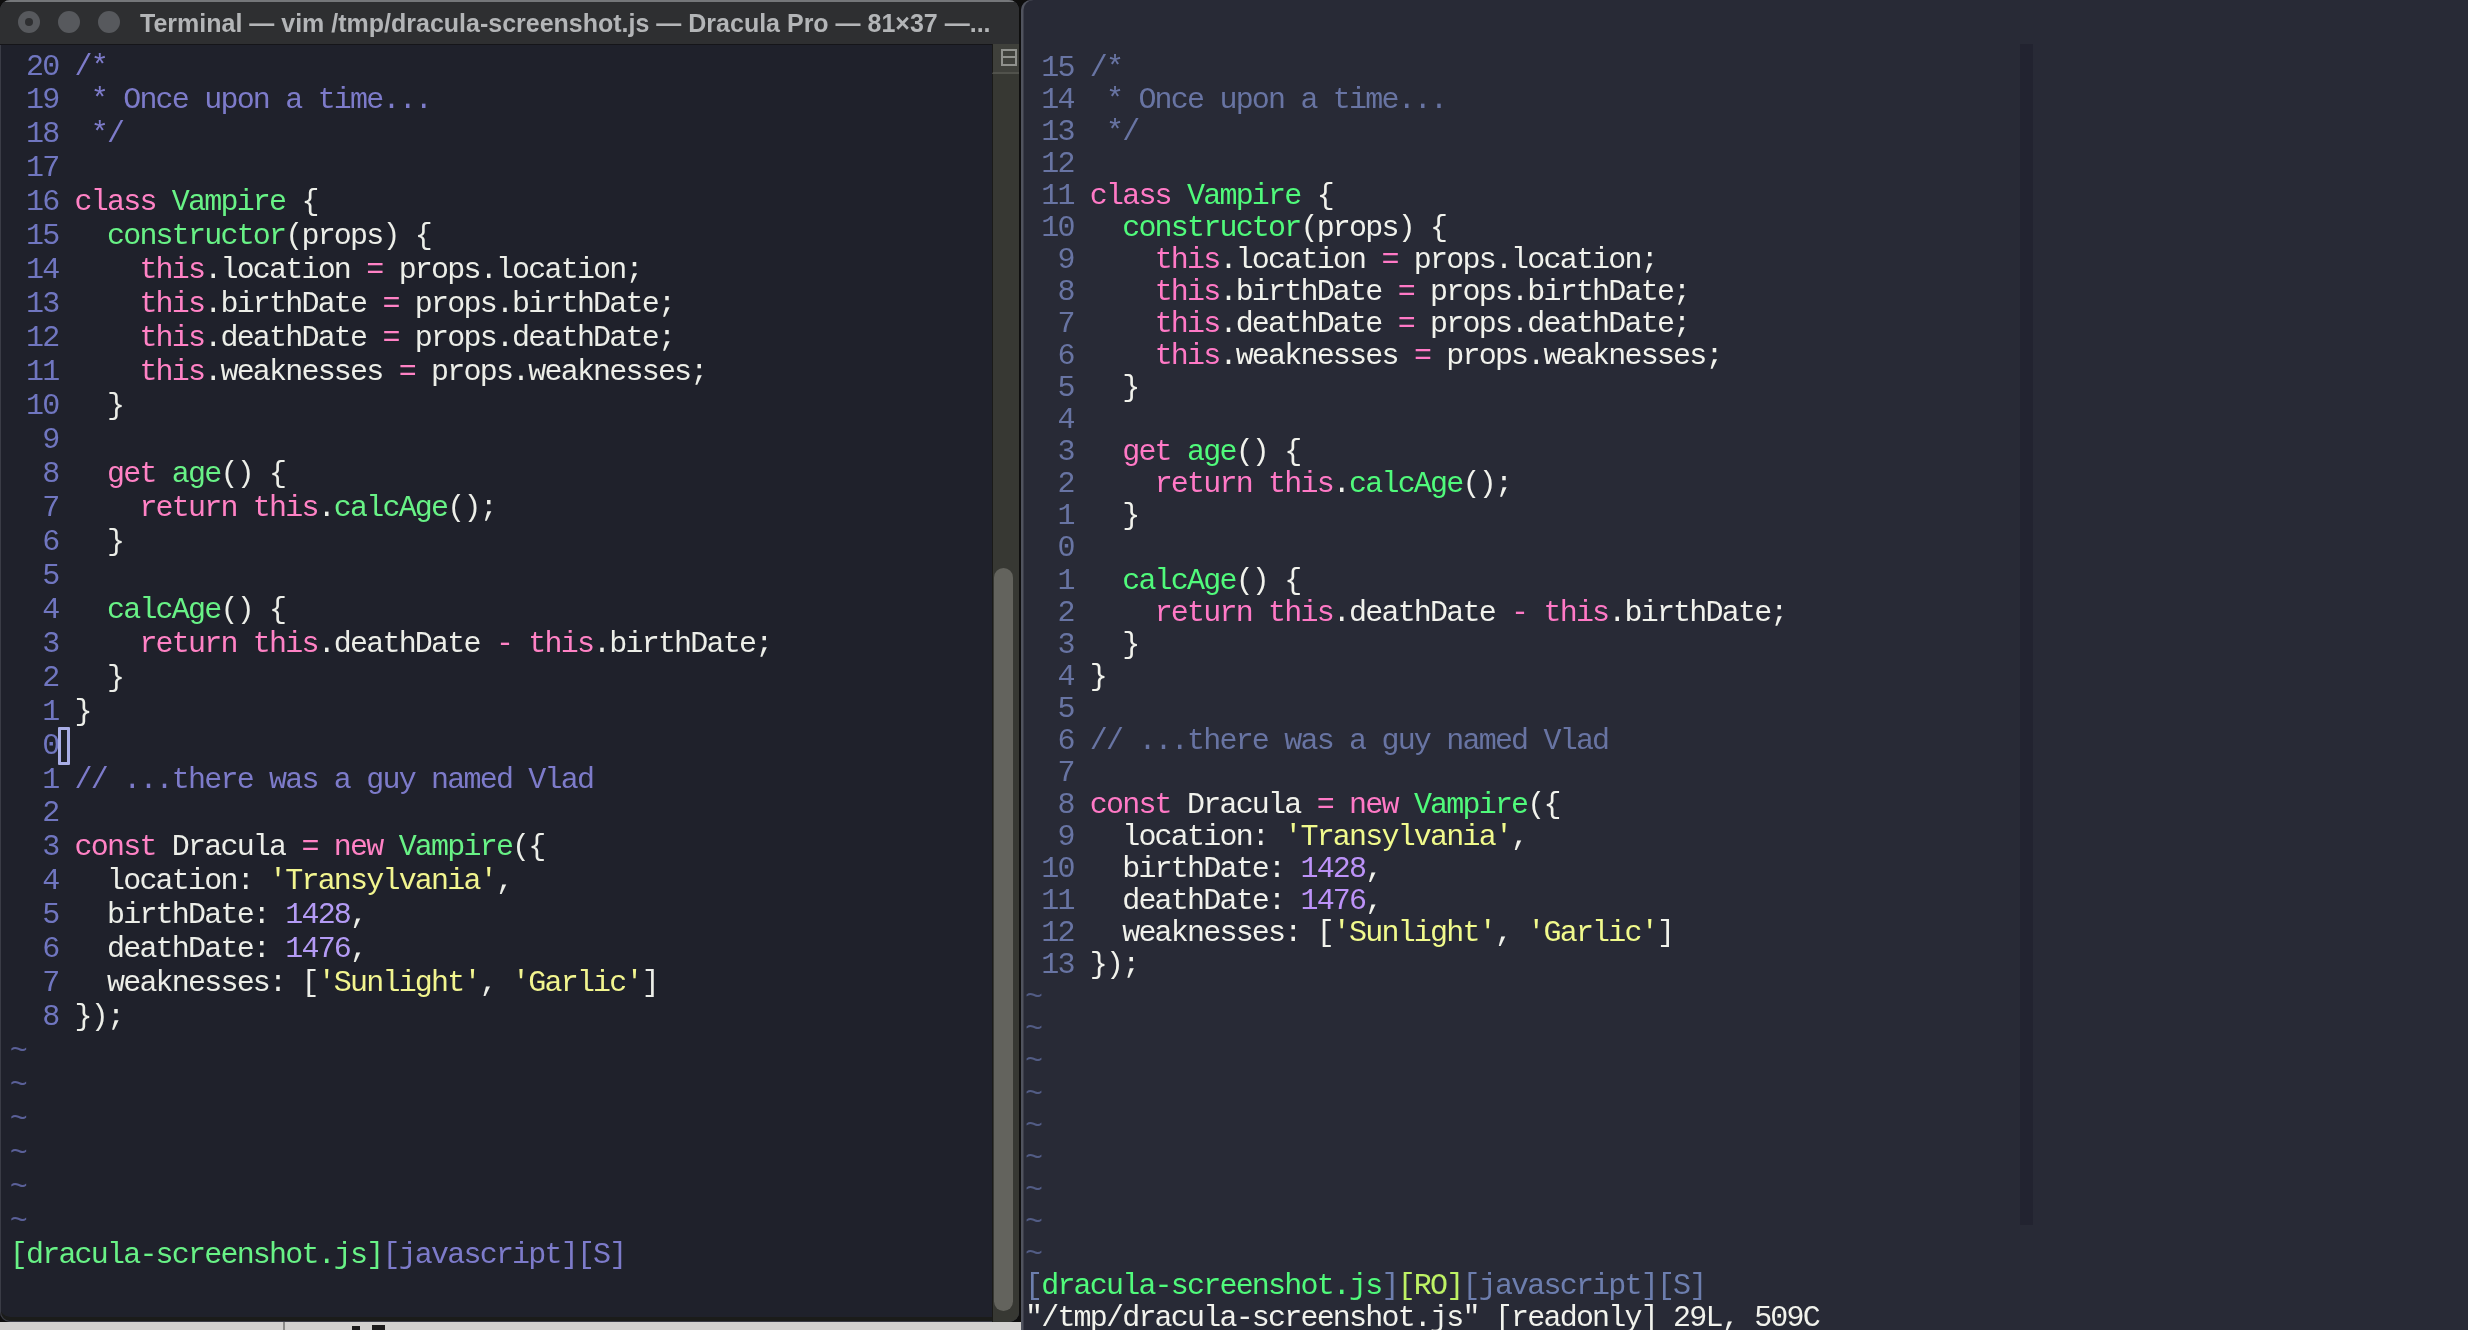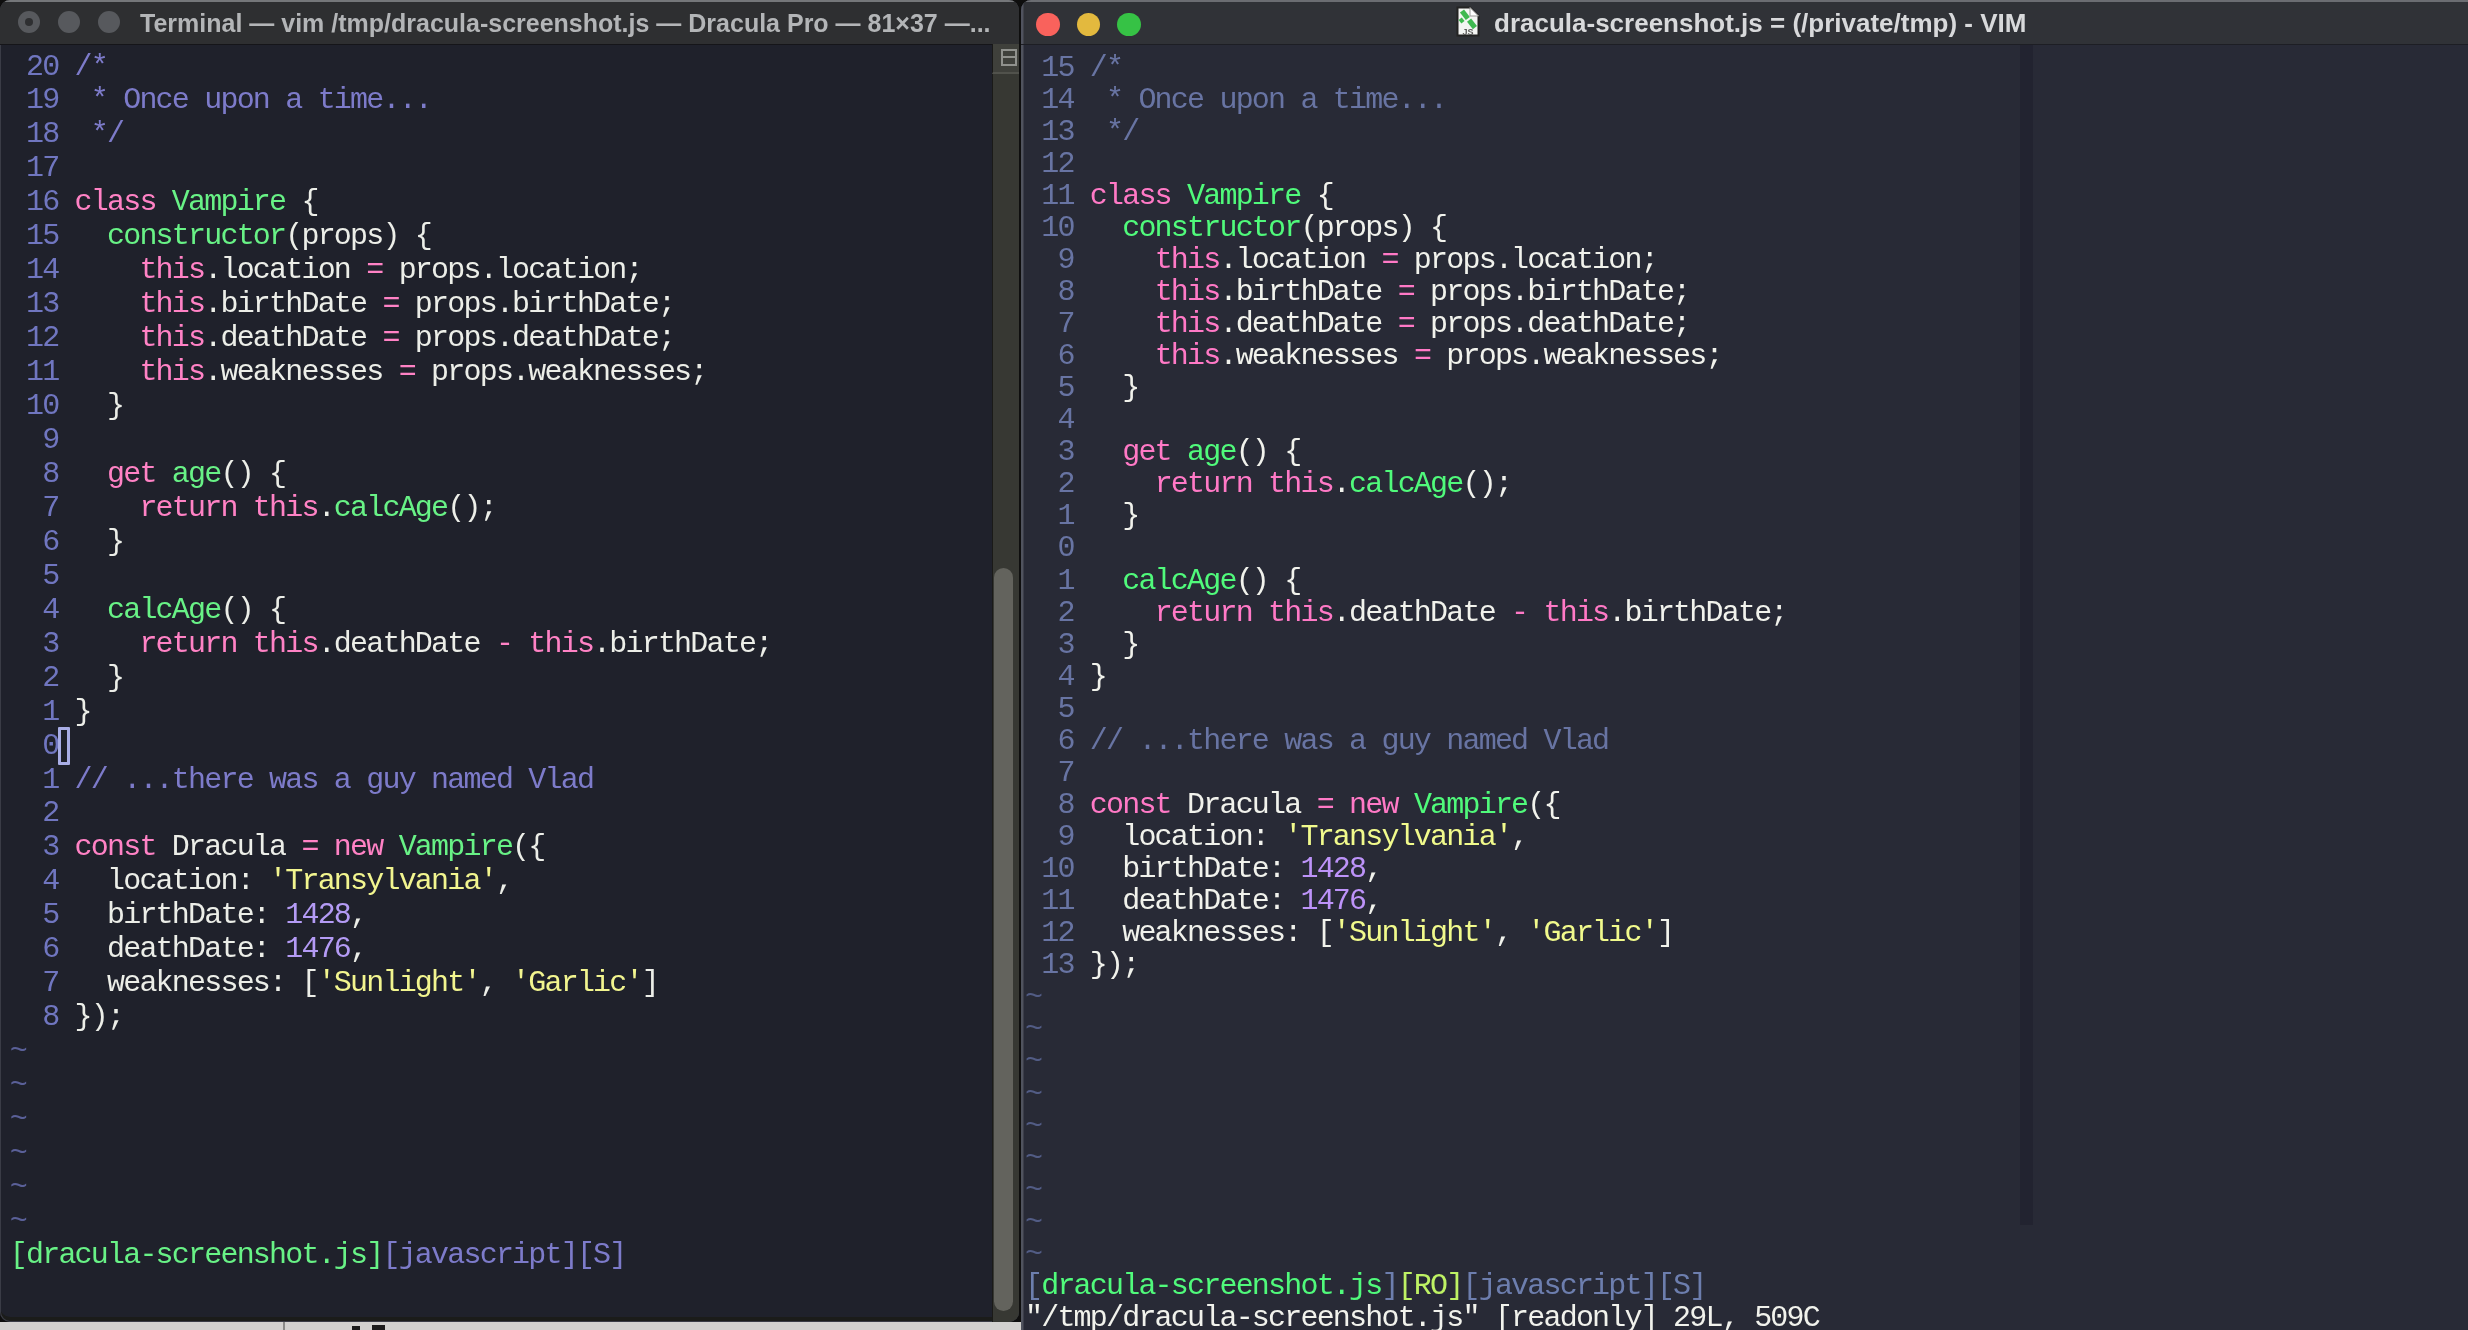--- a/index.html
+++ b/index.html
@@ -139,28 +139,12 @@
 <i class="t">~</i>
 <i class="t">~</i>
 <i class="t">~</i>
 <i class="t">~</i>
 <i class="t">~</i>
 <i class="t">~</i>
 <i class="t">~</i>
 <i class="sb">[</i><i class="g">dracula-screenshot.js</i><i class="sb">]</i><i class="o">[RO]</i><i class="sb">[javascript][S]</i>                                                                        <i class="u">[</i><i class="s">16,0</i><i class="u">]</i>
 "/tmp/dracula-screenshot.js" [readonly] 29L, 509C</pre>
   <div id="rstrip"></div>
-  <div id="vimbar">
-    <div class="tl" style="left:15px;top:12.5px;width:23.5px;height:23.5px;background:#f9625c;"></div>
-    <div class="tl" style="left:55.5px;top:12.5px;width:23.5px;height:23.5px;background:#e3b93e;"></div>
-    <div class="tl" style="left:96px;top:12.5px;width:23.5px;height:23.5px;background:#36c245;"></div>
-    <svg id="jsicon" viewBox="0 0 24 31">
-        <path d="M1.5 1.5 h12.5 l8.5 8.5 v19.5 h-21 z" fill="#f4f5f3" stroke="#232323" stroke-width="2"></path>
-        <path d="M14 1.5 l8.5 8.5 h-8.5 z" fill="#ffffff" stroke="#9a9a98" stroke-width="1"></path>
-        <g transform="rotate(-38 12 13)">
-          <rect x="9.6" y="3" width="5.2" height="9.5" fill="#3fb950"></rect>
-          <rect x="9.6" y="14.5" width="5.2" height="9.5" fill="#3fb950"></rect>
-          <rect x="4" y="8" width="4" height="4.5" fill="#3fb950"></rect>
-        </g>
-        <text x="12" y="29" font-family="Liberation Sans" font-size="9" font-weight="bold" fill="#5a5a58" text-anchor="middle">JS</text>
-      </svg>
-    <div id="vimtitle">dracula-screenshot.js = (/private/tmp) - VIM</div>
-  </div>
 </div>
 </body></html>

